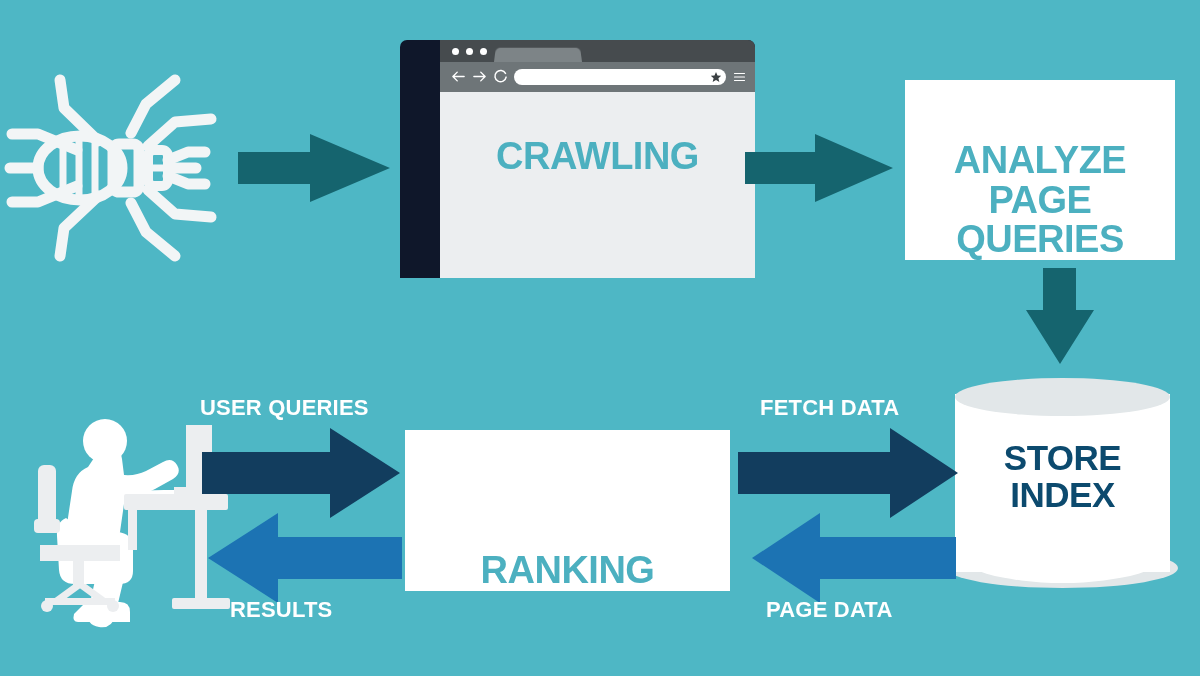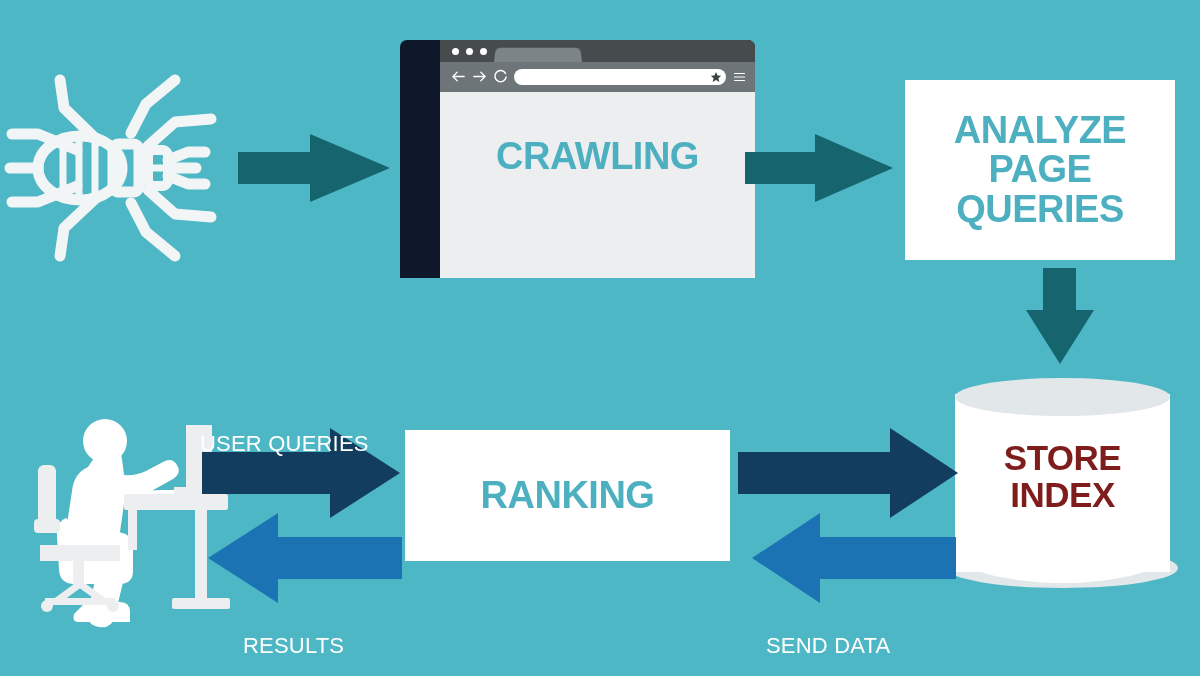--- a/index.html
+++ b/index.html
@@ -116,40 +116,40 @@
     font-size: 38px;
     font-weight: bold;
     line-height: 1.04;
     letter-spacing: -0.5px;
   }
   
   .card {
     position: absolute;
     background: #ffffff;
     display: flex;
-    align-items: center;
+    align-items: flex-end;
     justify-content: center;
     text-align: center;
     color: #4cb0c0;
     font-weight: bold;
     line-height: 1.04;
     letter-spacing: -0.5px;
   }
   .card-analyze {
     left: 905px;
     top: 80px;
     width: 270px;
     height: 180px;
     font-size: 38px;
   }
   .card-ranking {
     left: 405px;
     top: 430px;
     width: 325px;
-    height: 131px;
+    height: 161px;
     font-size: 38px;
   }
   
   .cylinder {
     position: absolute;
     left: 955px;
     top: 378px;
     width: 215px;
     height: 220px;
   }
@@ -187,38 +187,37 @@
     height: 38px;
     background: #e2e7e9;
     border-radius: 50%;
   }
   .cyl-label {
     position: absolute;
     left: 0;
     top: 62px;
     width: 215px;
     text-align: center;
-    color: #7f1d1d;
+    color: #0c4a6e;
     font-size: 35px;
     font-weight: bold;
     line-height: 1.05;
     letter-spacing: -0.5px;
   }
   
   .alabel {
     position: absolute;
     color: #ffffff;
     font-size: 22px;
-    font-weight: normal;
+    font-weight: bold;
     letter-spacing: 0.2px;
     white-space: nowrap;
-    margin-top: 36px;
   }
   .lbl-user-queries { left: 200px; top: 395px; }
-  .lbl-results      { left: 243px; top: 597px; text-align: center; }
+  .lbl-results      { left: 230px; top: 597px; text-align: center; }
   .lbl-fetch-data   { left: 760px; top: 395px; }
   .lbl-send-data    { left: 766px; top: 597px; }
 </style>
 </head>
 <body>
 
 <div id="infographic" style="background: rgb(78, 183, 197);">
 
   <svg class="layer" viewBox="0 0 1200 676" style="pointer-events:none;">
     <g fill="none" stroke="#f2f5f6" stroke-width="11" stroke-linecap="round" stroke-linejoin="round">
@@ -376,15 +375,16 @@
 
     <polygon fill="#123d5e" points="738,452 890,452 890,428 958,473 890,518 890,494 738,494"></polygon>
 
     <polygon fill="#1c73b3" points="956,537 820,537 820,513 752,558 820,603 820,579 956,579"></polygon>
 
     <polygon fill="#1c73b3" points="402,537 278,537 278,513 208,558 278,603 278,579 402,579"></polygon>
   </svg>
 
   <div class="alabel lbl-user-queries">USER QUERIES</div>
   <div class="alabel lbl-results">RESULTS</div>
-  <div class="alabel lbl-send-data">SEND DATA</div>
+  <div class="alabel lbl-fetch-data">FETCH DATA</div>
+  <div class="alabel lbl-send-data">PAGE DATA</div>
 
 </div>
 
 </body></html>

